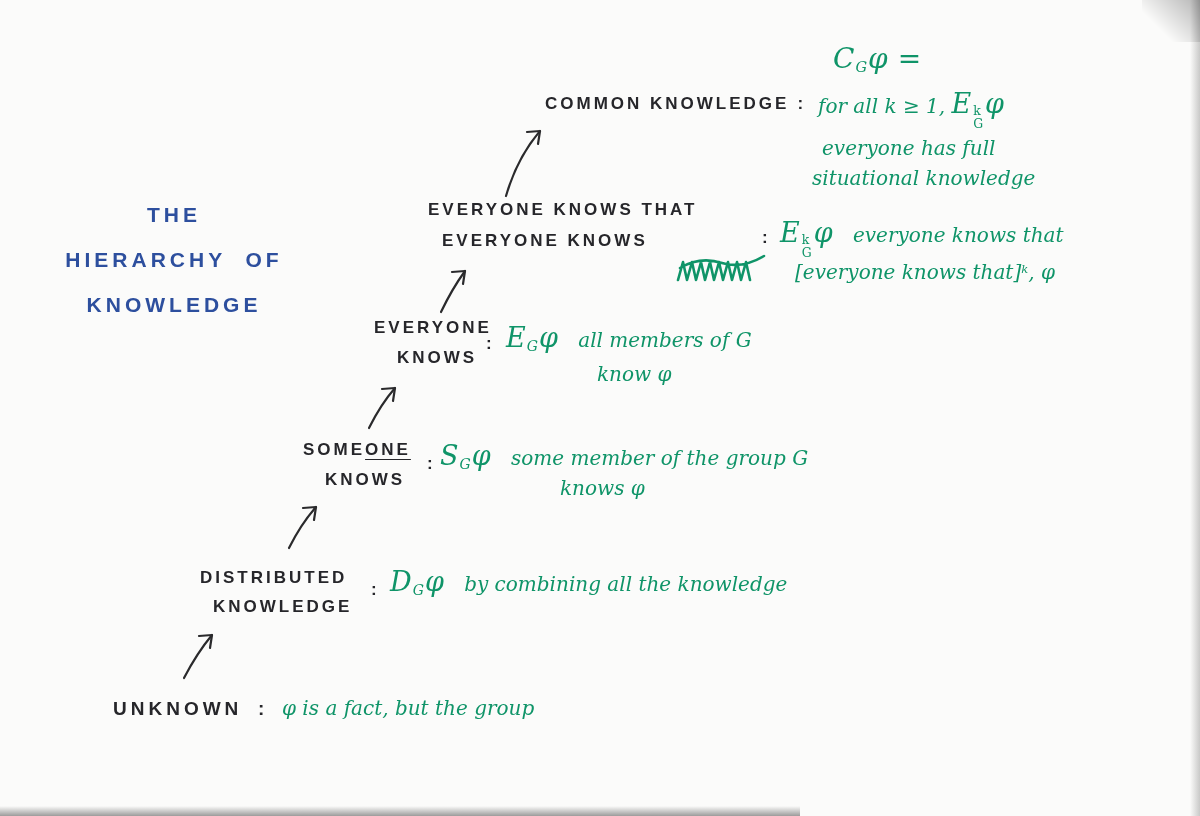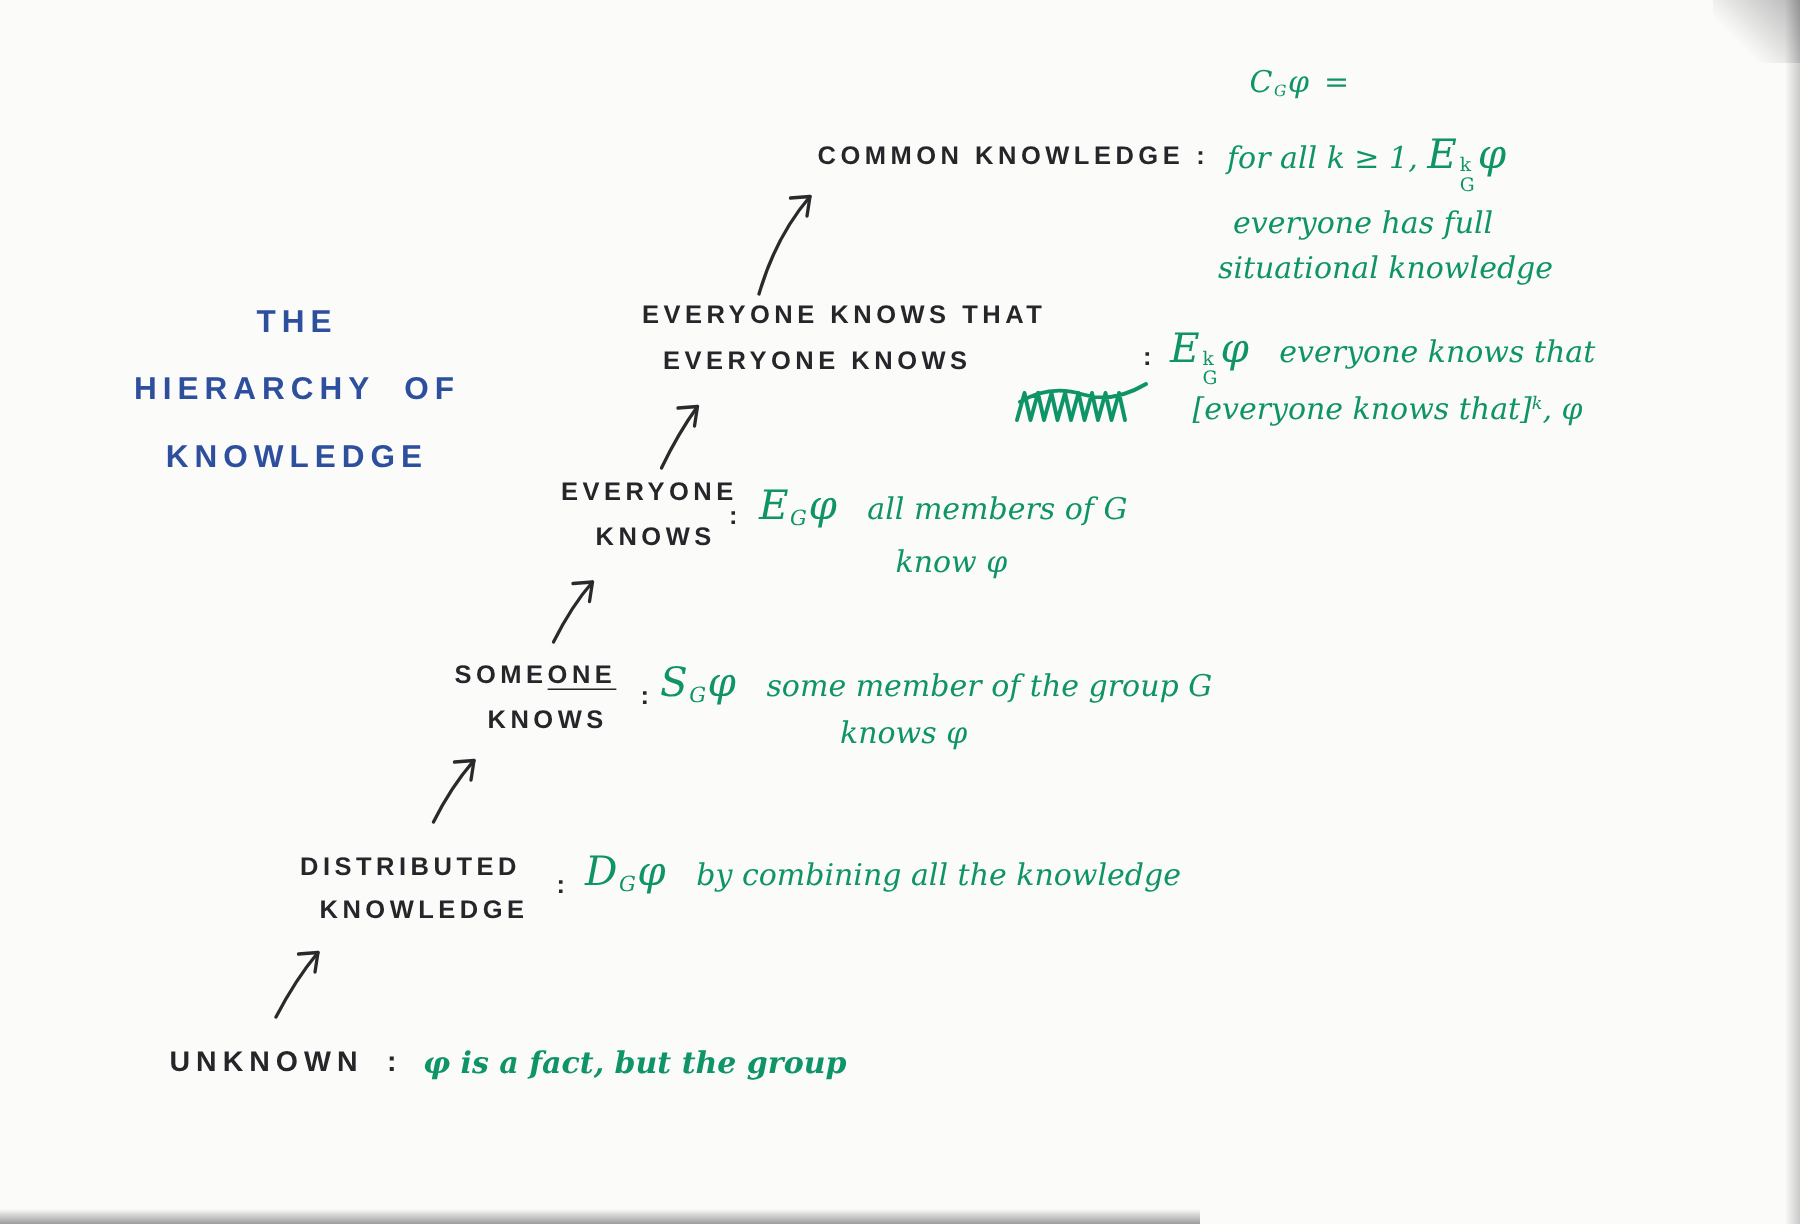--- a/index.html
+++ b/index.html
@@ -20,21 +20,20 @@
     background: linear-gradient(225deg, #b5b5b5, rgba(181,181,181,0) 70%); }
 
   .title {
     position: absolute;
     color: var(--ink-blue, #2d4f9e);
     font-weight: 700;
     font-size: 21px;
     letter-spacing: 4px;
     line-height: 45px;
     text-align: center;
-    margin-left: 24px;
   }
   .title div { white-space: pre; }
 
   .label {
     position: absolute;
     color: var(--ink-black, #26262a);
     font-weight: 600;
     font-size: 17px;
     letter-spacing: 3px;
     white-space: nowrap;
@@ -45,21 +44,21 @@
 
   .green {
     position: absolute;
     color: var(--ink-green, #0f9468);
     font-family: "DejaVu Serif", serif;
     font-style: italic;
     font-size: 20px;
     white-space: nowrap;
   }
   .notation { font-size: 27px; }
-  .head-notation { font-size: 20px; }
+  .head-notation { font-size: 28px; }
   .sb { font-size: 0.52em; vertical-align: -0.30em; margin: 0 1px; }
   .stack {
     display: inline-flex;
     flex-direction: column;
     align-items: flex-start;
     font-size: 0.46em;
     line-height: 1.05;
     vertical-align: -0.18em;
     margin: 0 2px;
     font-style: normal;
@@ -150,18 +149,18 @@
   <div class="label" style="left:200px; top:568px;">DISTRIBUTED</div>
   <div class="label" style="left:213px; top:597px;">KNOWLEDGE</div>
   <div class="label" style="left:371px; top:580px;">:</div>
   <div class="green" style="left:390px; top:566px;">
     <span class="notation"><span>D</span><span class="sb">G</span><span>φ</span></span>
     <span class="ntext">by combining all the knowledge</span>
   </div>
 
   <div class="label big" style="left:113px; top:698px;">UNKNOWN</div>
   <div class="label big" style="left:258px; top:698px;">:</div>
-  <div class="green" style="left:282px; top:696px;font-weight:bold;">φ is a fact, but the group</div>
+  <div class="green" style="left:282px; top:696px;">φ is a fact, but the group</div>
 
   <div class="corner-tr"></div>
   <div class="edge-right"></div>
   <div class="edge-bottom"></div>
 </div>
 
 </body></html>

